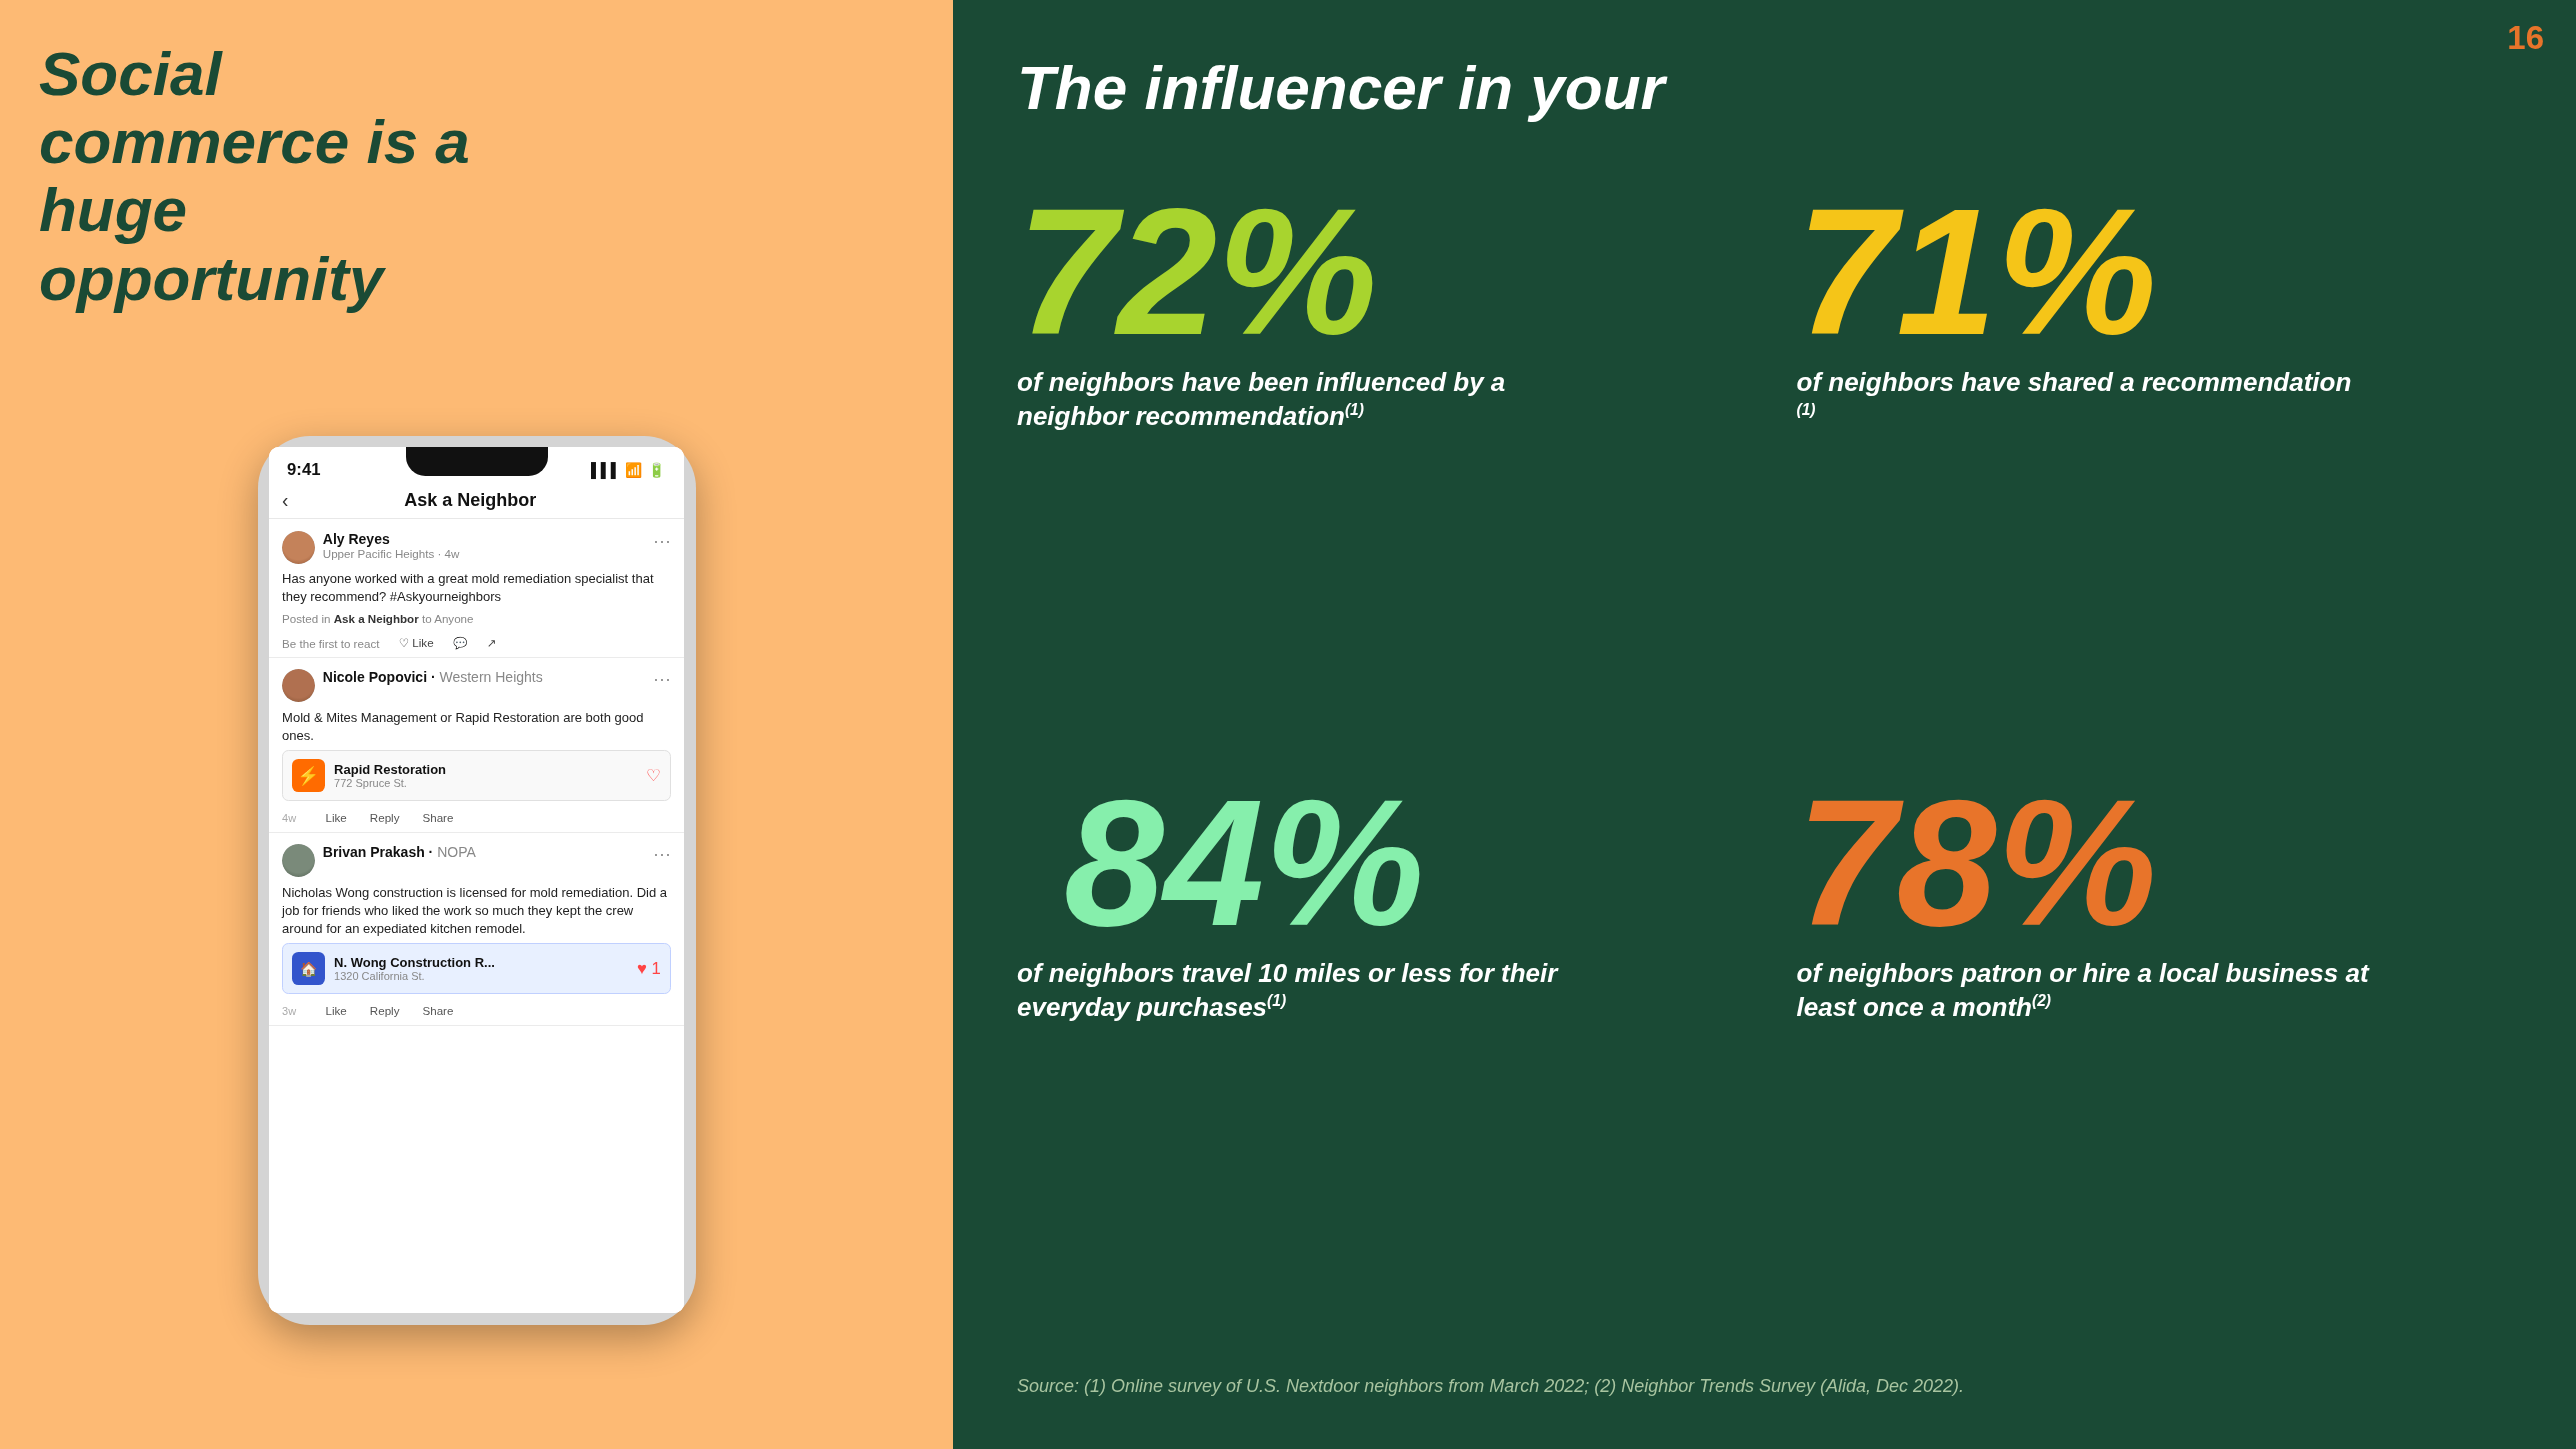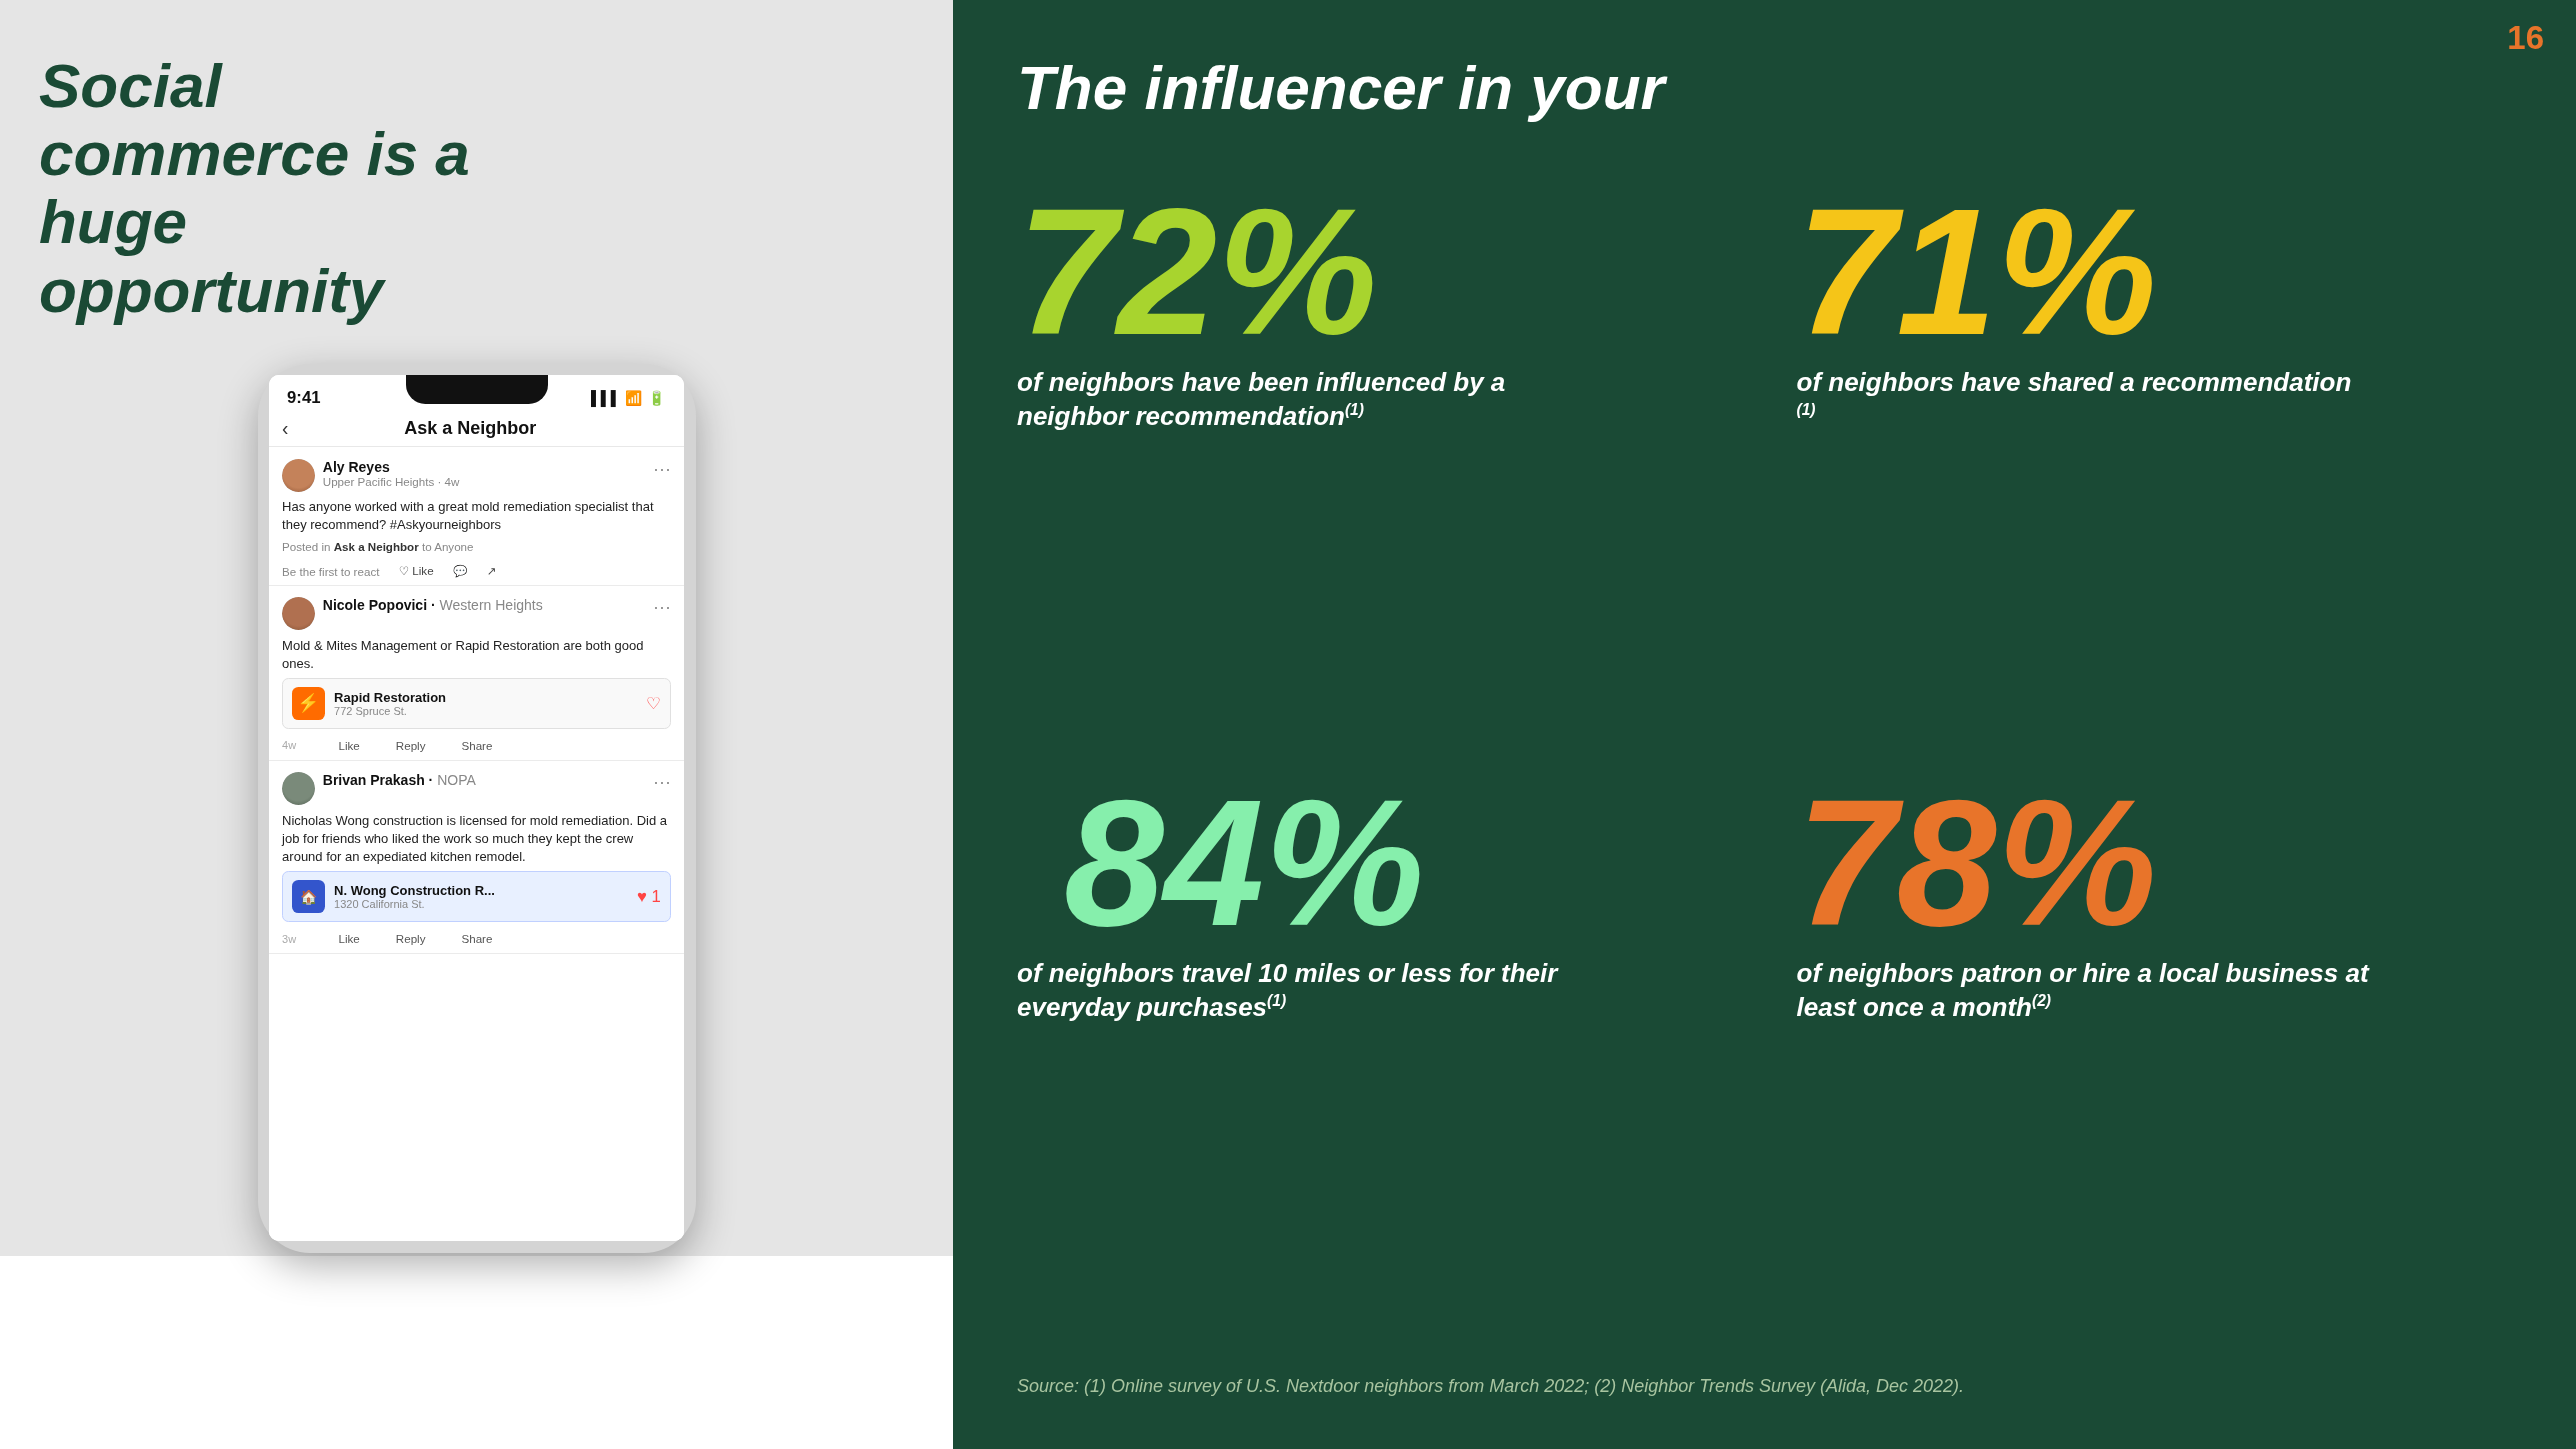--- a/index.html
+++ b/index.html
@@ -1,23 +1,23 @@
 <!DOCTYPE html>
 <html style="font-size:10.3px"><head>
   <meta charset="utf-8">
   <style>
     * { margin: 0; padding: 0; box-sizing: border-box; }
     html, body { width: 2576px; height: 1449px; overflow: hidden; }
     body { display: flex; font-family: Arial, sans-serif; }
 
     .left-panel {
       width: 953px;
-      height: 1256px;
-      background: #e5e5e5;
-      padding: 52px 39px;
+      height: 1449px;
+      background: #fdba74;
+      padding: 40px 39px;
       position: relative;
       display: flex;
       flex-direction: column;
       align-items: flex-start;
     }
 
     .right-panel {
       width: 1623px;
       height: 1449px;
       background: #1a4a35;
@@ -284,21 +284,21 @@
       display: flex;
       align-items: center;
       justify-content: center;
       color: white;
       font-size: 14px;
     }
 
     .post-actions {
       display: flex;
       align-items: center;
-      gap: 36px;
+      gap: 23px;
       padding: 5.2px 0 7.7px 0;
       font-size: 11.6px;
       color: #888;
     }
 
     .post-time {
       color: #aaa;
       font-size: 11px;
       margin-right: 6.4px;
     }

